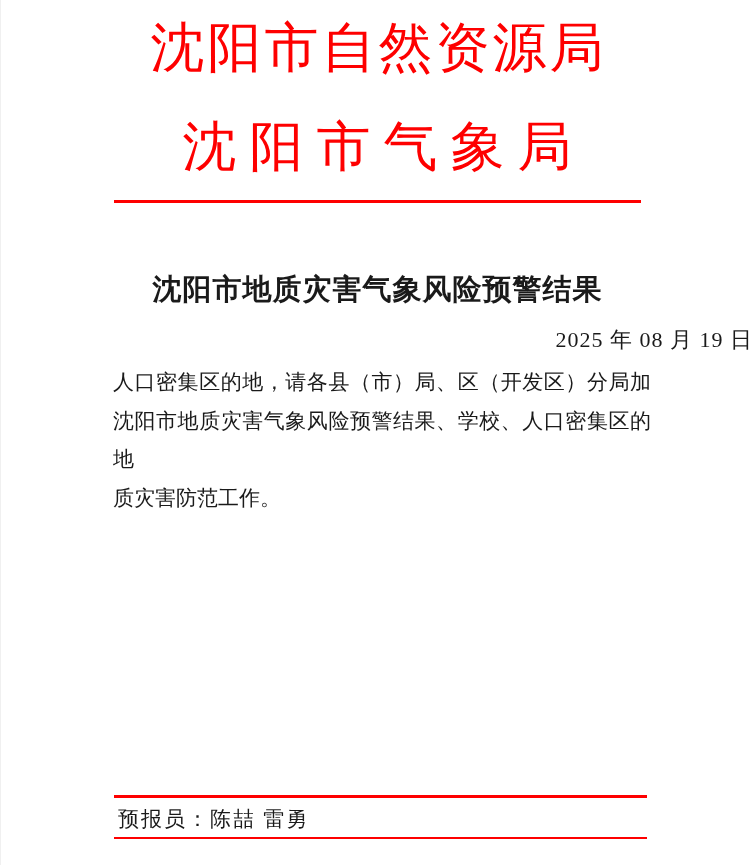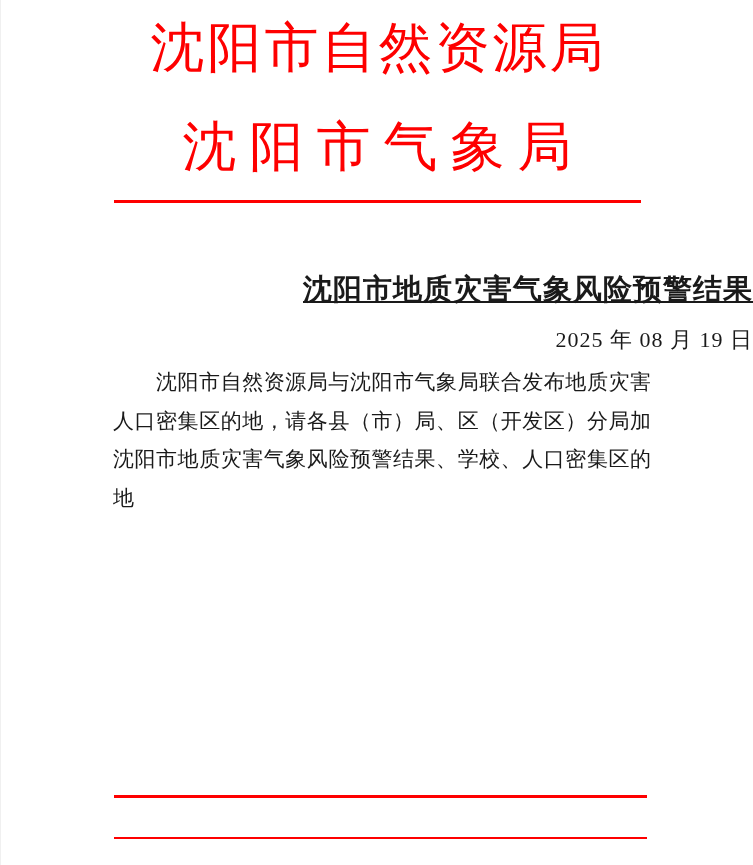--- a/index.html
+++ b/index.html
@@ -26,27 +26,26 @@
   .org-line-1 { top: 18px; letter-spacing: 3px; text-indent: 3px; }
   .org-line-2 { top: 117px; letter-spacing: 13px; text-indent: 13px; }
   .head-rule {
     position: absolute; left: 113px; top: 200px;
     width: 527px; height: 3px;
     background: var(--accent, #fe0000);
   }
   
   .doc-title {
     position: absolute; left: 0; top: 269px; width: 100%;
-    text-align: right;
+    text-align: center;
     color: #1a1a1a;
     font-size: 29px; font-weight: bold;
     line-height: 40px;
     letter-spacing: 1px; text-indent: 1px;
     white-space: nowrap;
-    text-decoration: underline;
   }
   .doc-date {
     position: absolute; left: 0; top: 326px; width: 100%;
     text-align: right;
     color: #1a1a1a;
     font-size: 22px;
     line-height: 28px;
     letter-spacing: 1px; text-indent: 1px;
     white-space: nowrap;
   }
@@ -96,25 +95,26 @@
 
   <div class="org-line org-line-2">沈阳市气象局</div>
 
   <div class="head-rule"></div>
 
   <div class="doc-title">沈阳市地质灾害气象风险预警结果</div>
 
   <div class="doc-date">2025 年 08 月 19 日</div>
 
   <div class="doc-body">
-    <div class="body-line just indent">沈阳市自然资源局与沈阳市气象局联合发布地质灾害</div>
     <div class="body-line just">人口密集区的地，请各县（市）局、区（开发区）分局加</div>
     <div class="body-line just">沈阳市地质灾害气象风险预警结果、学校、人口密集区的地</div>
+    <div class="body-line">质灾害防范工作。</div>
   </div>
 
   <div class="foot-rule top"></div>
 
   <div class="foot-row">
+    <span>预报员：陈喆 雷勇</span>
   </div>
 
   <div class="foot-rule bottom"></div>
 
 </div>
 
 </body></html>

